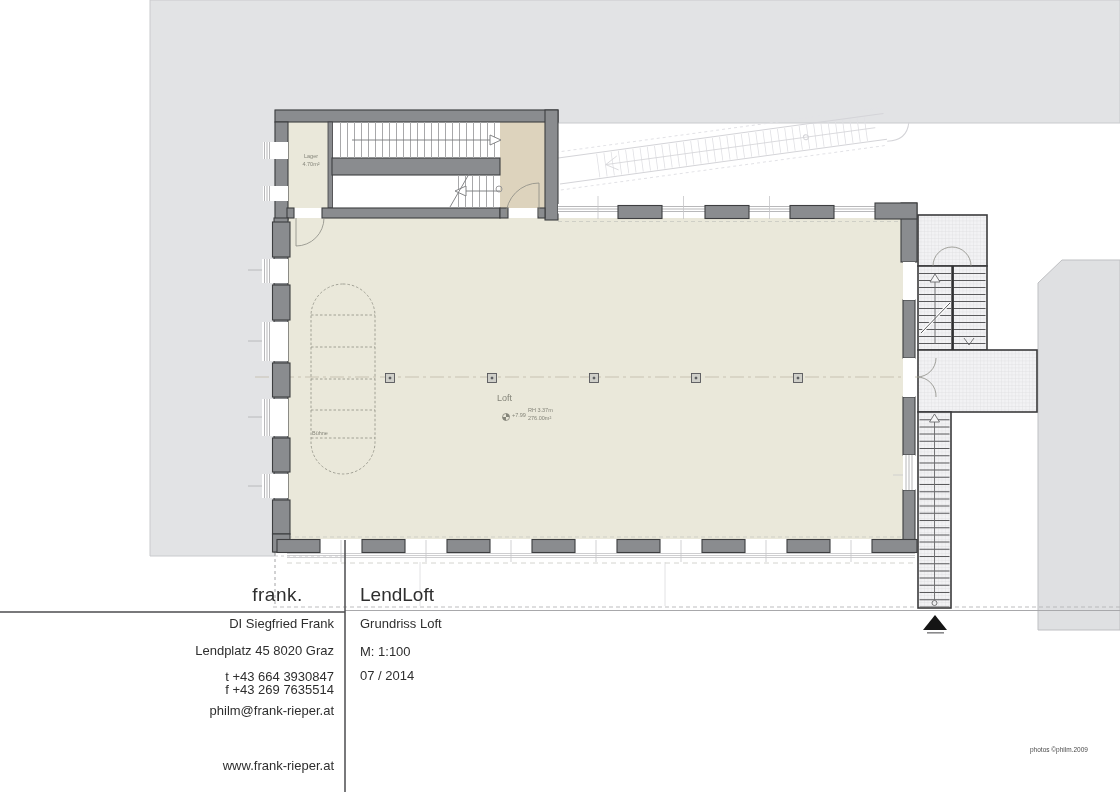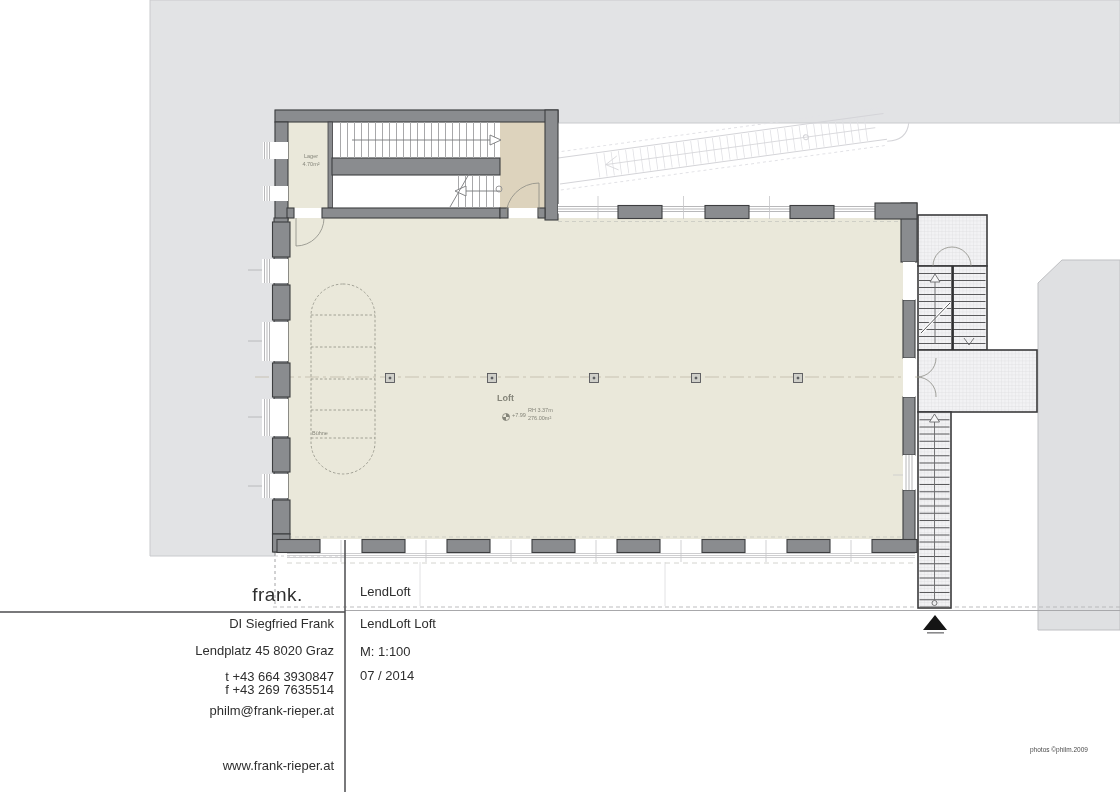--- a/index.html
+++ b/index.html
@@ -4,21 +4,21 @@
 <style>
   html,body{margin:0;padding:0;background:#ffffff;}
   .page{position:relative;width:1120px;height:792px;background:#ffffff;overflow:hidden;
         font-family:"Liberation Sans",sans-serif;color:#2e2e2e;}
   .page svg{position:absolute;left:0;top:0;}
   .lbl{position:absolute;white-space:nowrap;}
   .plan-lbl{color:#85857a;}
   .tb{color:#2e2e2e;}
   .ra{text-align:right;}
   .logo{font-size:19px;letter-spacing:0.5px;}
-  .proj{font-size:13px;}
+  .proj{font-size:19px;}
   .h2{font-size:13px;}
   .sm{font-size:13px;line-height:13px;}
   .credit{font-size:6.5px;color:#4a4a4a;}
 </style>
 </head>
 <body>
 
 <div class="page">
 
 <svg width="1120" height="792" viewBox="0 0 1120 792">
@@ -272,32 +272,32 @@
     <line x1="275" y1="553" x2="275" y2="607" stroke="#9a9a9c" stroke-dasharray="3 3" stroke-width="0.9"></line>
     <line x1="275" y1="556" x2="345" y2="556" stroke="#c9cacd" stroke-dasharray="3 3" stroke-width="0.9"></line>
   </g>
 
   <g>
     <polygon points="935,615 947,630 923,630" fill="#151515"></polygon>
     <rect x="927" y="632" width="17" height="1.6" fill="#8a8a8c"></rect>
   </g>
 </svg>
 
-<div class="lbl plan-lbl" style="left:497px;top:393px;font-size:9px;font-weight:bold;">Loft</div>
+<div class="lbl plan-lbl" style="left:497px;top:393px;font-size:9px;">Loft</div>
 <div class="lbl plan-lbl" style="left:512px;top:412px;font-size:5.5px;">+7.99</div>
 <div class="lbl plan-lbl" style="left:528px;top:407px;font-size:5.5px;">RH 3.37m</div>
 <div class="lbl plan-lbl" style="left:528px;top:414.5px;font-size:5.5px;">276.00m²</div>
 <div class="lbl plan-lbl" style="left:296px;top:153px;width:30px;text-align:center;font-size:5.5px;">Lager</div>
 <div class="lbl plan-lbl" style="left:296px;top:160.5px;width:30px;text-align:center;font-size:5.5px;">4.70m²</div>
 <div class="lbl plan-lbl" style="left:312px;top:430px;font-size:5.5px;">Bühne</div>
 
 <div class="lbl tb logo ra" style="left:220px;top:584px;width:115px;text-align:center;">frank.</div>
 <div class="lbl tb proj" style="left:360px;top:584px;">LendLoft</div>
 <div class="lbl tb h2 ra" style="left:180px;top:616px;width:154px;">DI Siegfried Frank</div>
-<div class="lbl tb h2" style="left:360px;top:616px;">LendLoft Loft</div>
+<div class="lbl tb h2" style="left:360px;top:616px;">Grundriss Loft</div>
 <div class="lbl tb sm ra" style="left:180px;top:644px;width:154px;">Lendplatz 45 8020 Graz</div>
 <div class="lbl tb sm" style="left:360px;top:645px;">M: 1:100</div>
 <div class="lbl tb sm ra" style="left:180px;top:670px;width:154px;">t +43 664 3930847</div>
 <div class="lbl tb sm ra" style="left:180px;top:683px;width:154px;">f +43 269 7635514</div>
 <div class="lbl tb sm" style="left:360px;top:669px;">07 / 2014</div>
 <div class="lbl tb sm ra" style="left:180px;top:704px;width:154px;">philm@frank-rieper.at</div>
 <div class="lbl tb sm ra" style="left:180px;top:759px;width:154px;">www.frank-rieper.at</div>
 
 <div class="lbl credit" style="left:1030px;top:746px;">photos ©philm.2009</div>
 

